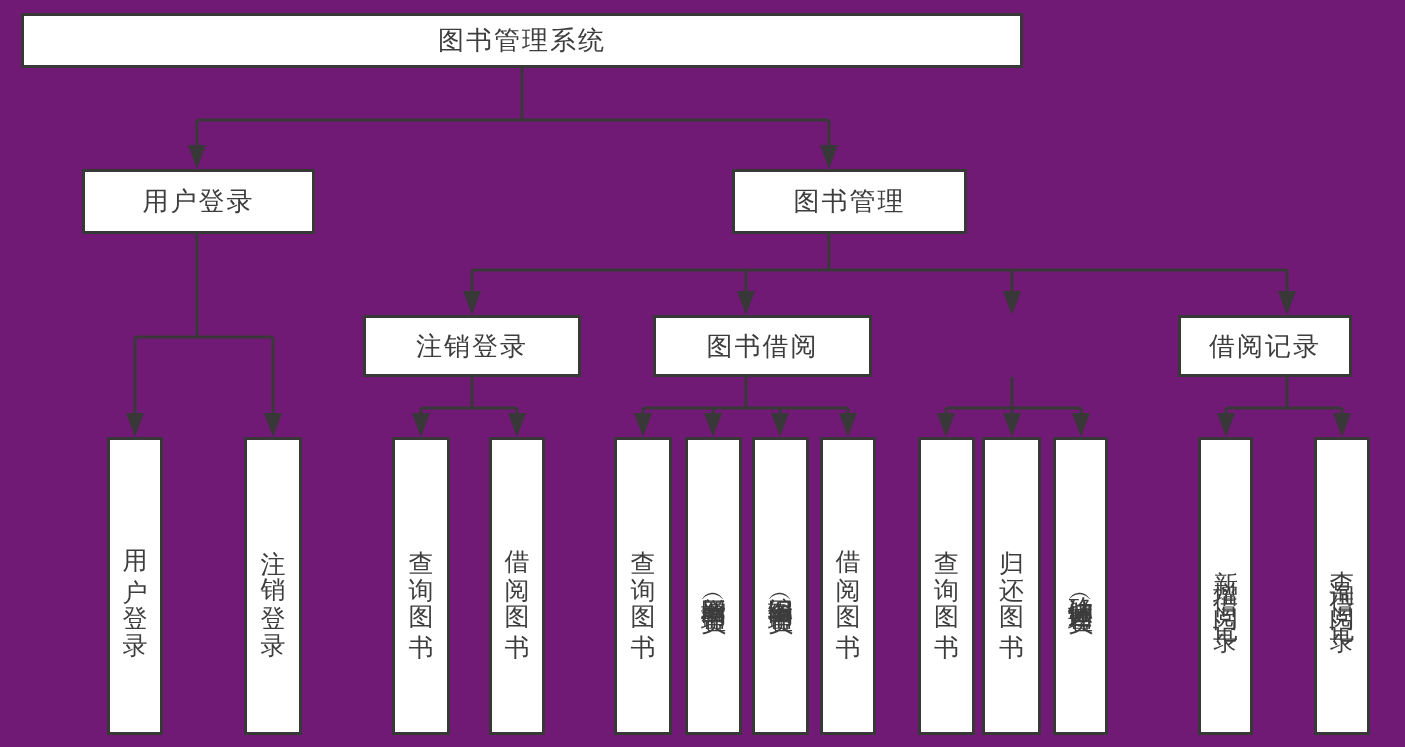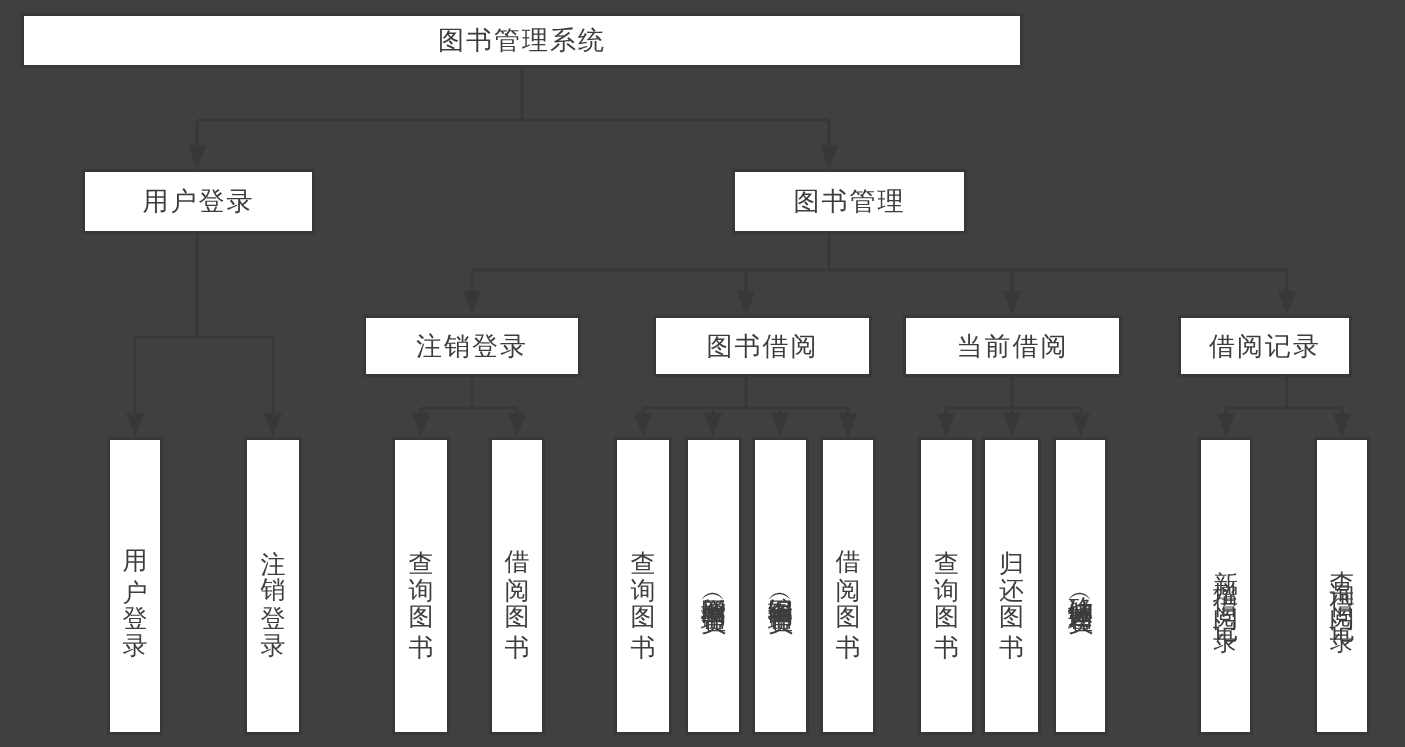--- a/index.html
+++ b/index.html
@@ -4,21 +4,21 @@
 <style>
   html, body {
     margin: 0;
     padding: 0;
     background: #ffffff;
   }
   .canvas {
     position: relative;
     width: 1405px;
     height: 747px;
-    background: #404040;
+    background: #701a75;
     font-family: "Liberation Sans", sans-serif;
     overflow: hidden;
   }
   .connectors {
     position: absolute;
     left: 0;
     top: 0;
     z-index: 1;
   }
   .node {
@@ -112,23 +112,20 @@
   <div class="node" style="left:732px; top:169px; width:235px; height:65px;">
     <span class="label">图书管理</span>
   </div>
 
   <div class="node" style="left:363px; top:315px; width:218px; height:62px;">
     <span class="label">注销登录</span>
   </div>
   <div class="node" style="left:637px; top:315px; width:219px; height:62px;margin-left:16px;">
     <span class="label">图书借阅</span>
   </div>
-  <div class="node" style="left:903px; top:315px; width:219px; height:62px;">
-    <span class="label">当前借阅</span>
-  </div>
   <div class="node" style="left:1178px; top:315px; width:174px; height:62px;">
     <span class="label">借阅记录</span>
   </div>
 
   <div class="leaf" style="left:107px; width:56px;">
     <span class="label" style="letter-spacing: 28px;">用户登录</span>
   </div>
   <div class="leaf" style="left:244px; width:58px;">
     <span class="label" style="letter-spacing: 28px;">注销登录</span>
   </div>

